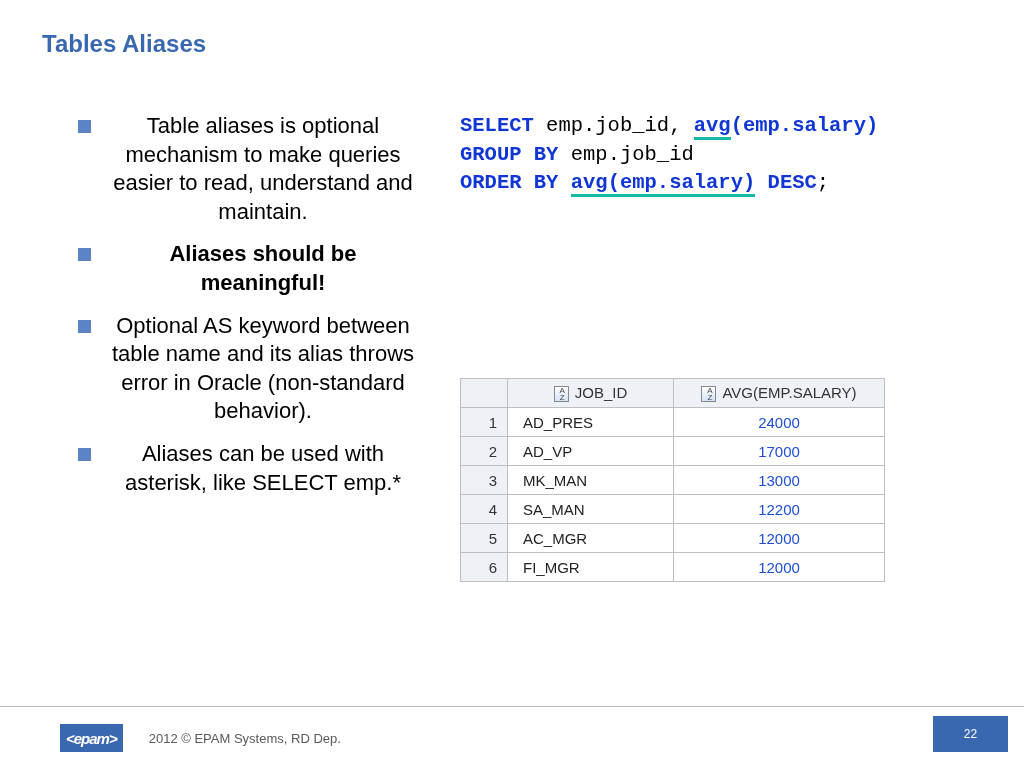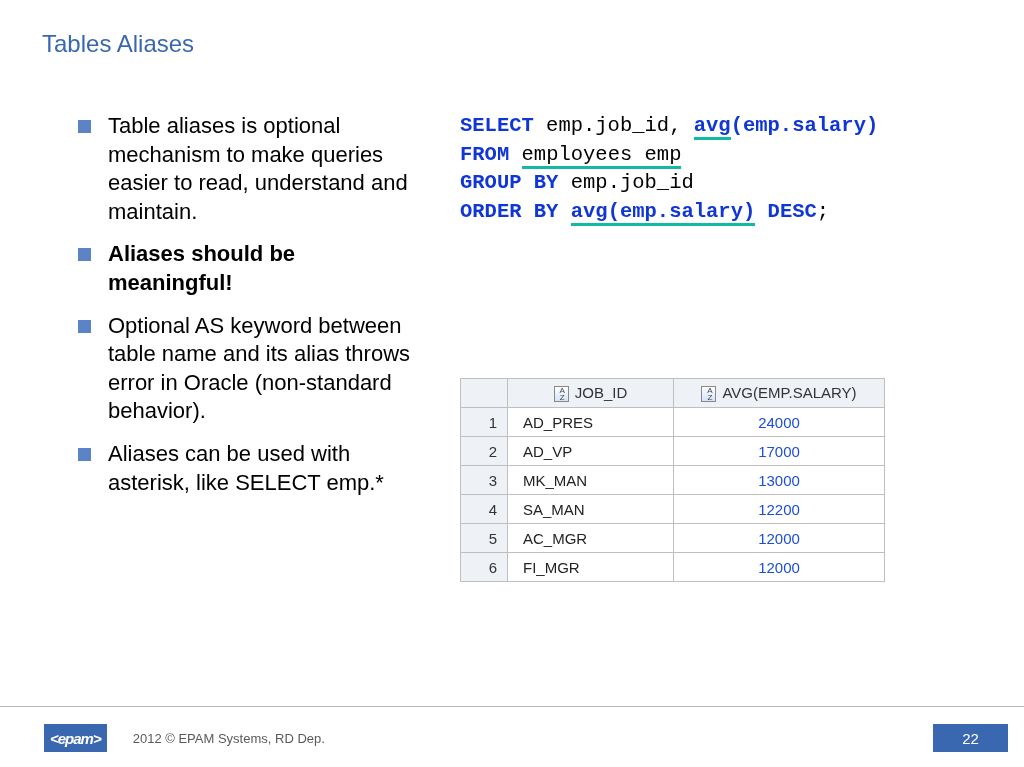--- a/index.html
+++ b/index.html
@@ -8,38 +8,39 @@
     font-family: Arial, Helvetica, sans-serif;
     background:#fff;
     position:relative;
     color:#000;
   }
 
   .slide-title {
     position:absolute;
     left:42px; top:30px;
     font-size:24px;
-    font-weight:normal;
+    font-weight:bold;
     color:#3a68b0;
   }
 
   
   .left-col {
     position:absolute;
     left:78px; top:112px;
     width:340px;
   }
   .bullet-list { list-style:none; margin:0; padding:0; }
   .bullet-list > li {
     position:relative;
     padding-left:30px;
     margin-bottom:14px;
     font-size:22px;
     line-height:1.3;
     color:#000;
+    text-align:center;
   }
   .bullet-list > li::before {
     content:"";
     position:absolute;
     left:0; top:8px;
     width:13px; height:13px;
     background:#5c83c5;
   }
   .bullet-blue { color:#2c63bf; }
   .bullet-bold { font-weight:bold; }
@@ -121,59 +122,56 @@
   .logo-chip {
     display:flex;
     align-items:center;
     height:28px;
     background:#3a68b0;
     color:#fff;
     font-size:15px;
     font-weight:bold;
     font-style:italic;
     padding:0 6px;
-    margin-left:44px;
+    margin-left:60px;
     letter-spacing:-1px;
   }
   .copyright {
     margin-left:26px;
     font-size:13px;
     color:#5a5a5a;
   }
   .page-badge {
     position:absolute;
     right:16px; bottom:15px;
-    width:75px; height:28px;
+    width:75px; height:36px;
     background:#3a68b0;
     color:#fff;
     display:flex; align-items:center; justify-content:center;
-    font-size:15px;
+    font-size:12px;
   }
 </style>
 </head>
 <body>
 
 <div class="slide-title">Tables Aliases</div>
 
 <div class="left-col">
   <ul class="bullet-list">
     <li class="bullet-blue">Table aliases is optional mechanism to make queries easier to read, understand and maintain.</li>
     <li class="bullet-bold">Aliases should be meaningful!</li>
     <li>Optional AS keyword between table name and its alias throws error in Oracle (non-standard behavior).</li>
     <li>Aliases can be used with asterisk, like SELECT emp.*</li>
   </ul>
 </div>
 
 <div class="right-col">
   <div class="sql">
     <div>
       <span class="kw">SELECT</span><span class="blk"> emp.job_id, </span><span class="kw ul">avg</span><span class="kw">(emp.salary)</span>
-    </div>
-    <div>
-      <span class="kw">FROM</span><span class="blk"> </span><span class="blk ul">employees emp</span>
     </div>
     <div>
       <span class="kw">GROUP BY</span><span class="blk"> emp.job_id</span>
     </div>
     <div>
       <span class="kw">ORDER BY</span><span class="blk"> </span><span class="kw ul">avg</span><span class="kw ul">(emp.salary)</span><span class="blk"> </span><span class="kw">DESC</span><span class="blk">;</span>
     </div>
   </div>
 </div>
 

